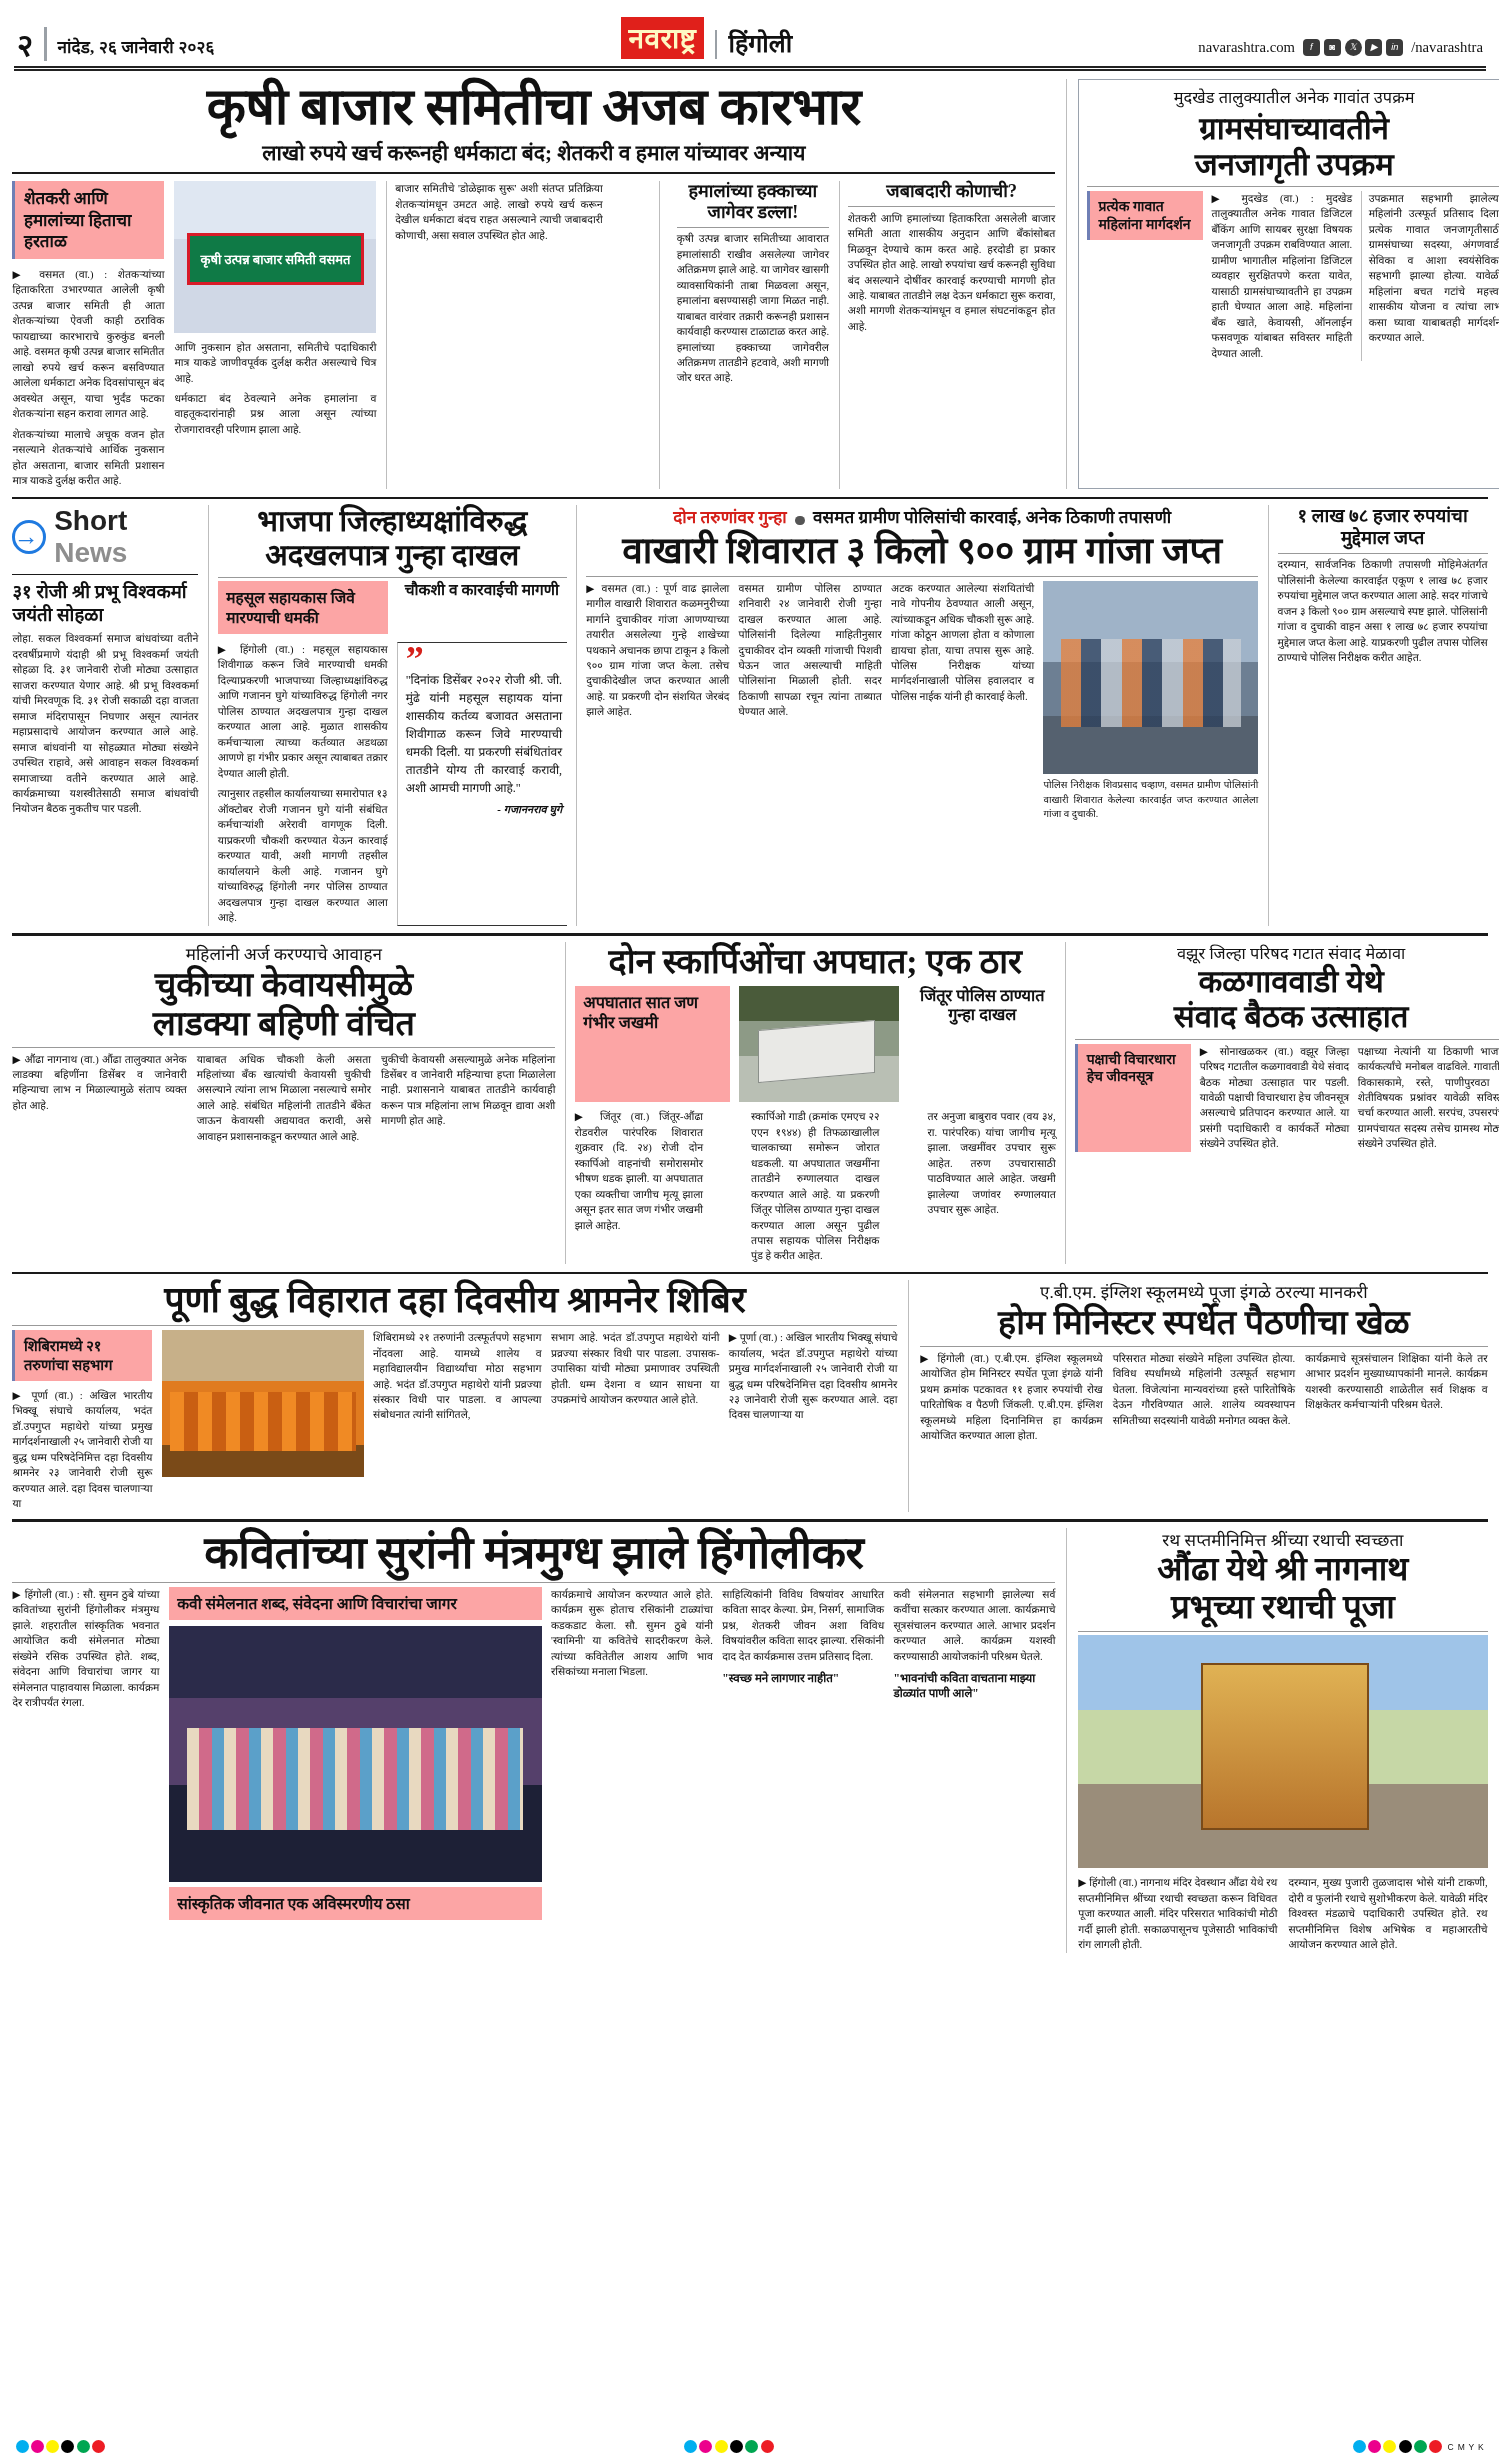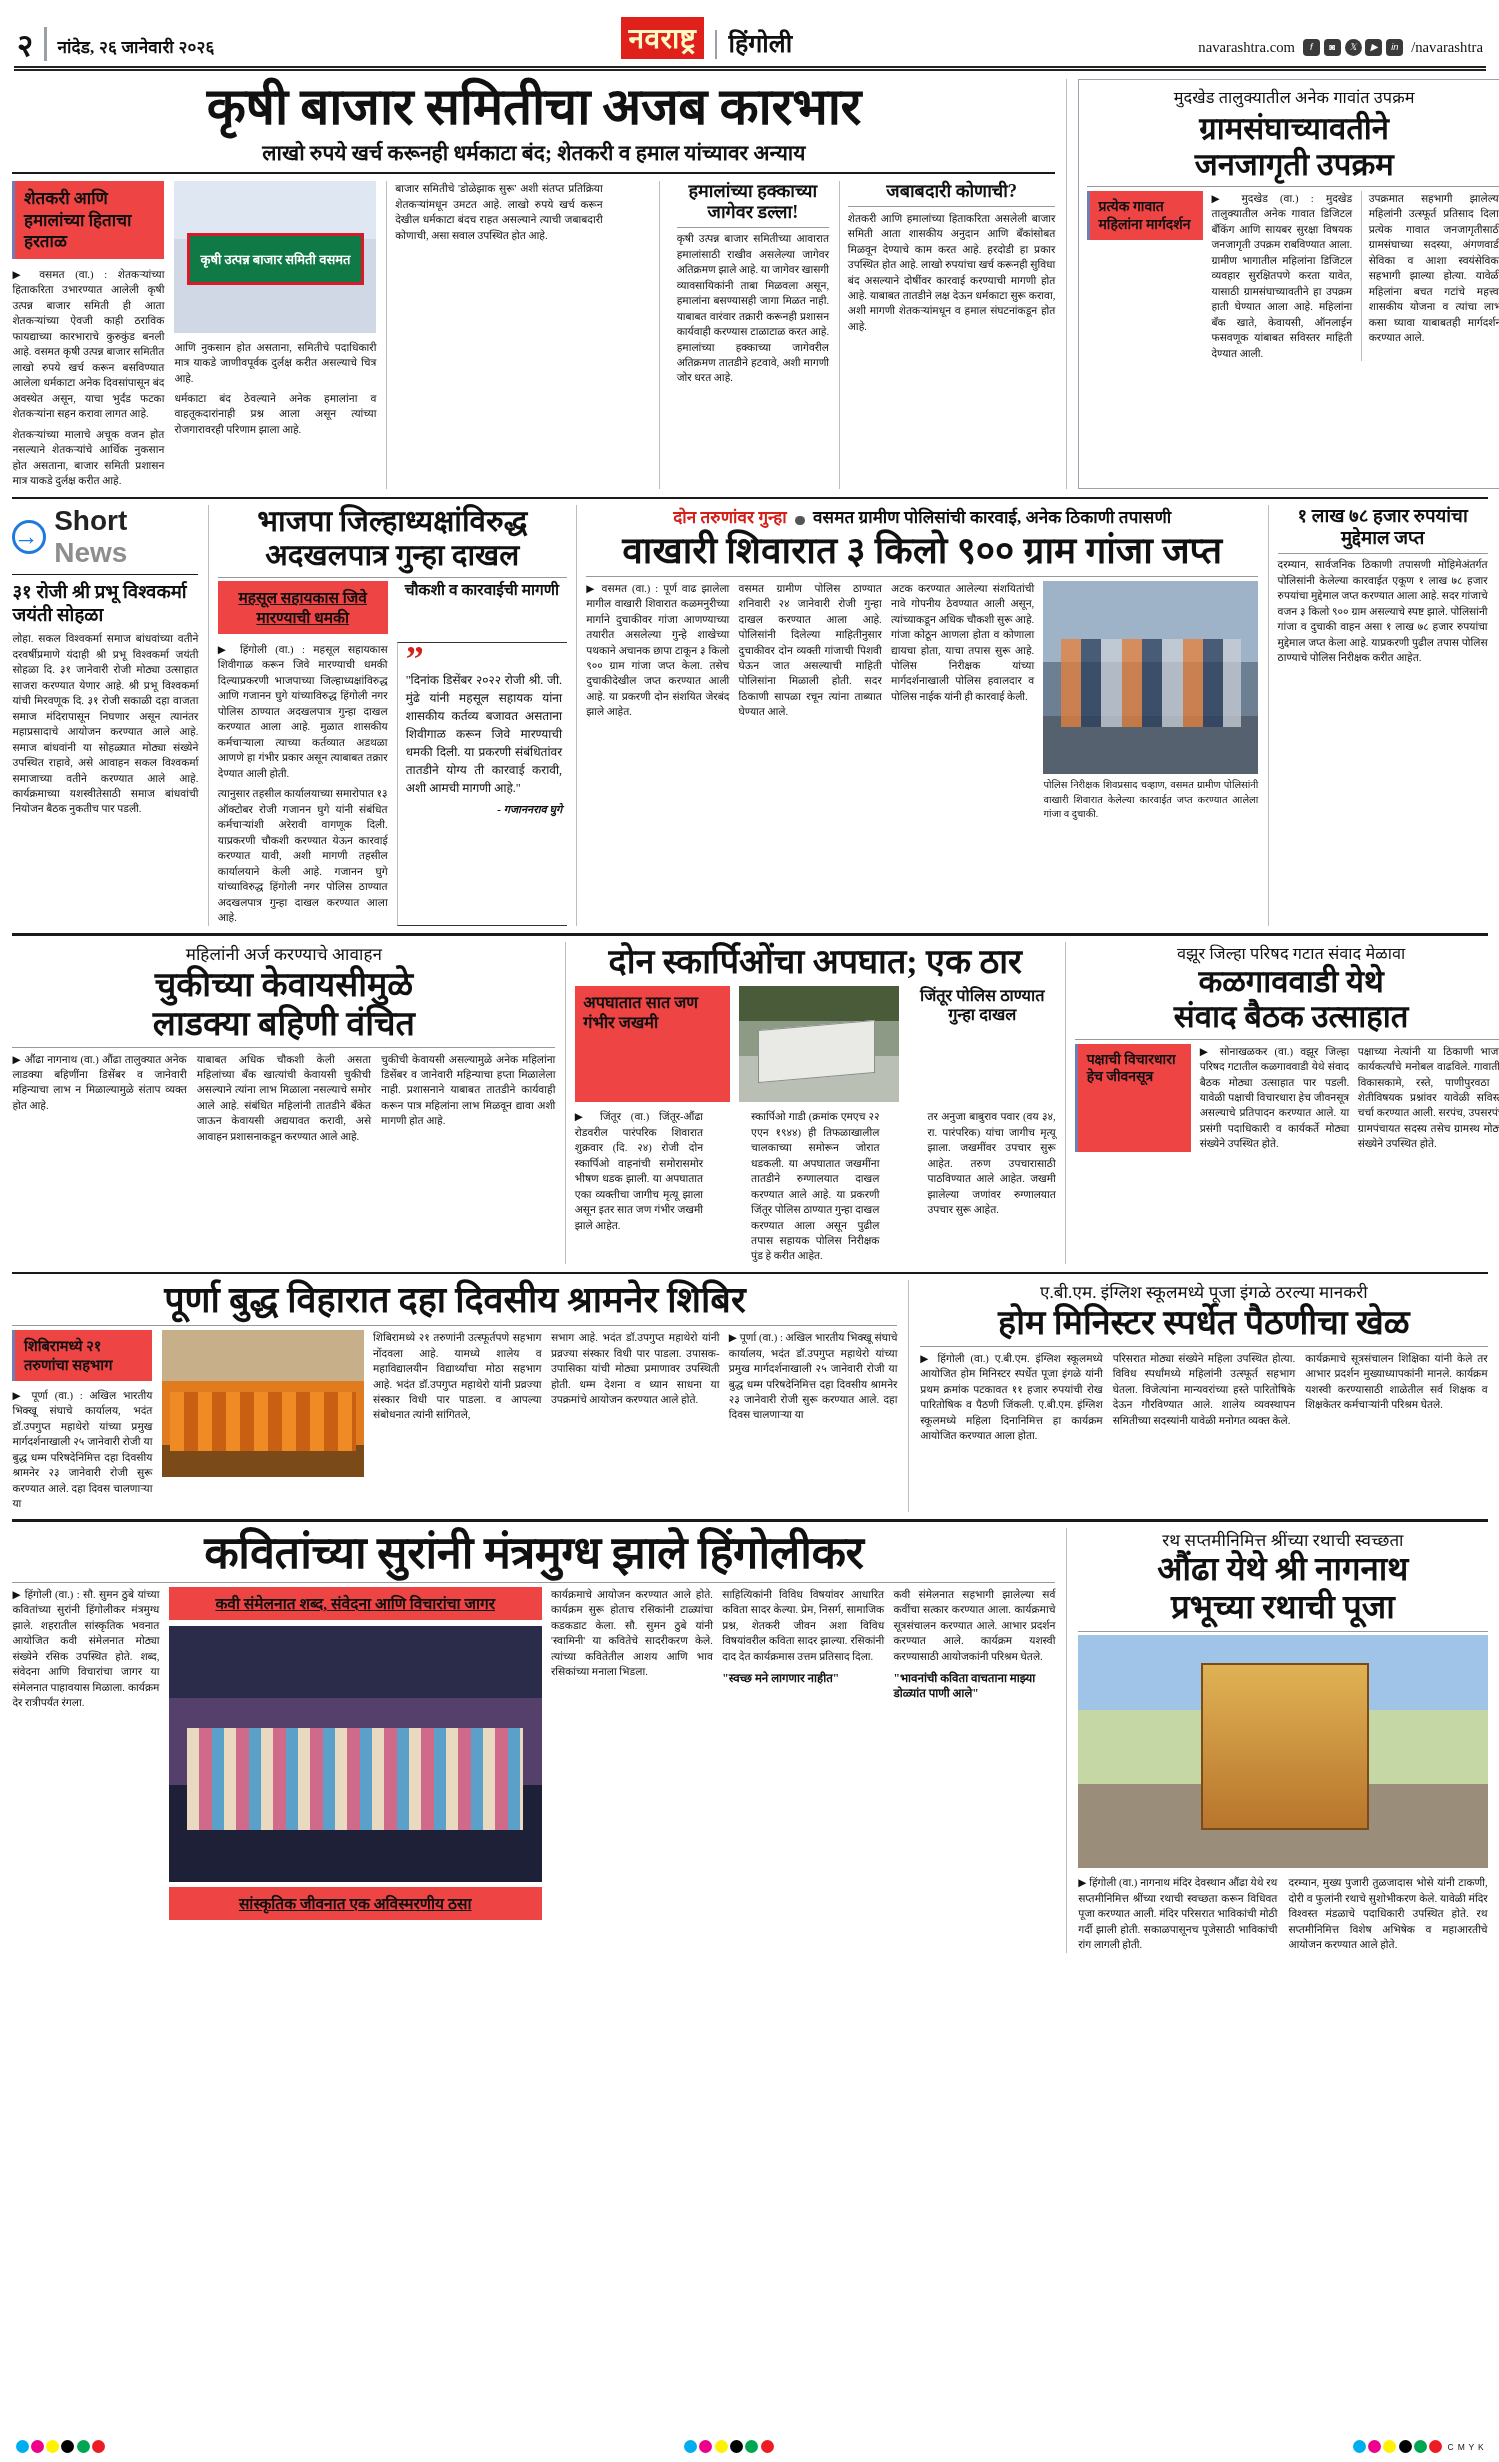--- a/index.html
+++ b/index.html
@@ -34,22 +34,22 @@
   .hr-black { height:2.3px; background:#1a1a1a; margin:4.7px 0; }
   .hr-thin { height:0.8px; background:#999; margin:3.9px 0; }
 
   .kicker { font-size:16.3px; text-align:center; font-weight:normal; letter-spacing:0.1px; }
   .kicker-red { color:#d5201a; font-weight:bold; }
   h1.lead { font-size:51px; font-weight:bold; line-height:1.12; text-align:center; letter-spacing:-0.4px; }
   h2.lead2 { font-size:33px; font-weight:bold; line-height:1.15; text-align:center; }
   h3.lead3 { font-size:26px; font-weight:bold; line-height:1.15; text-align:center; }
   .subdeck { font-size:21px; font-weight:bold; text-align:center; line-height:1.2; }
 
-  .blurb { background:#ef4444; padding:7px 8.5px; font-size:18px; font-weight:bold; line-height:1.25; }
-  .blurb.center { text-align:center;text-decoration:underline; }
+  .blurb { background:#fca5a5; padding:7px 8.5px; font-size:18px; font-weight:bold; line-height:1.25; }
+  .blurb.center { text-align:left; }
   .blurb-l { border-left:3.1px solid #6f7fb5; }
 
   .photo { background:#cfd6de; position:relative; overflow:hidden; }
 
   .boxed { border:0.8px solid #9aa2ad; padding:6.2px 7.8px; }
 
   .quotebox { border-top:1.6px solid #333; border-bottom:1.6px solid #333; padding:6.2px 4.7px; }
   .qmark { font-size:36px; color:#d5201a; line-height:.6; font-weight:bold; }
   .qtext { font-size:12px; line-height:1.5; text-align:justify; }
   .qattr { font-size:11px; font-weight:bold; text-align:right; font-style:italic; }

